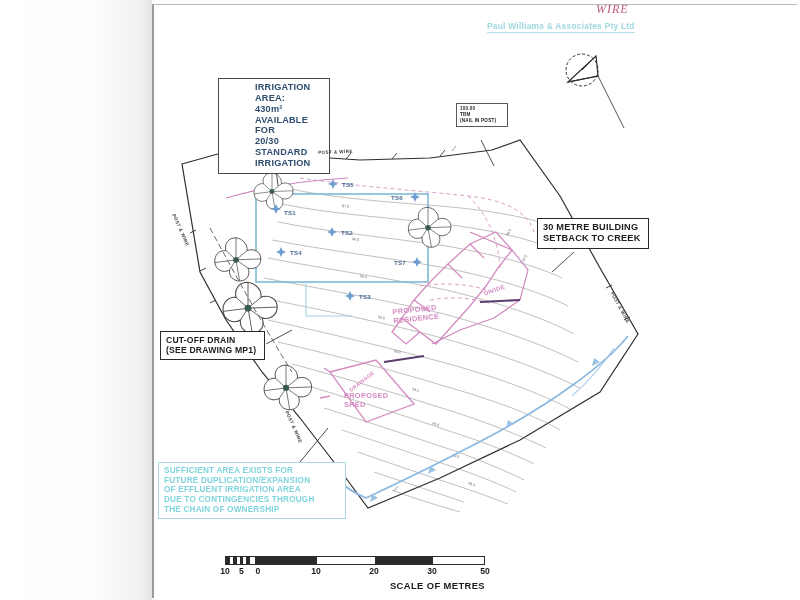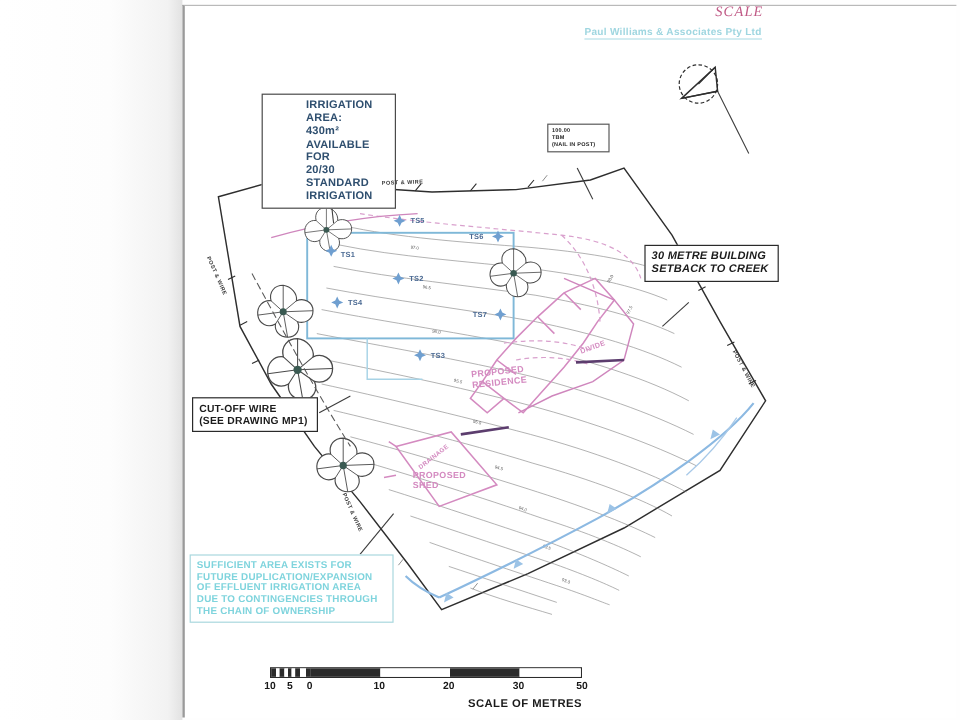--- a/index.html
+++ b/index.html
@@ -42,23 +42,23 @@
     white-space: pre-line;
     letter-spacing: .2px;
   }
   .c-blue  { color: #2f4f6f; border-color: #4a4a4a; font-weight: bold; padding-left: 36px; }
   .c-black { color: #1c1c1c; border-color: #2a2a2a; font-weight: bold; }
   .c-cyan  { color: #7fd4dd; border-color: #a9d8de; font-weight: bold; }
   .c-small { color: #1c1c1c; border-color: #5a5a5a; font-weight: bold; }
 
   #co-irrigation { left: 218px; top: 78px;  width: 112px; font-size: 9.2px; }
   #co-tbm        { left: 456px; top: 103px; width: 52px;  font-size: 4.6px; line-height: 1.3; padding: 2px 3px; }
-  #co-setback    { left: 537px; top: 204px; width: 112px; font-size: 9.2px; font-style: italic; }
+  #co-setback    { left: 537px; top: 218px; width: 112px; font-size: 9.2px; }
   #co-cutoff     { left: 160px; top: 331px; width: 105px; font-size: 8.6px; }
-  #co-sufficient { left: 158px; top: 462px; width: 170px; font-size: 8.2px; }
+  #co-sufficient { left: 158px; top: 462px; width: 188px; font-size: 8.2px; }
 
   
   #brand {
     position: absolute; left: 487px; top: 21px;
     font-size: 8.4px; font-weight: bold; color: #9fd6e0;
     letter-spacing: .25px; border-bottom: 1px solid #b6e0e8; padding-bottom: 1px;
   }
   #copy-mark {
     position: absolute; left: 596px; top: 2px;
     font-size: 12px; color: #c05a86; font-family: "Liberation Serif", serif;
@@ -267,35 +267,35 @@
         </g>
       </g>
 
     <g stroke="#7a7a7a" stroke-width="0.7">
       <path d="M240,148 l4,-5 M452,151 l4,-5"></path>
       <path d="M336,466 l-4,5 M398,486 l-4,5"></path>
     </g>
   </svg>
 
   <div id="brand">Paul Williams &amp; Associates Pty Ltd</div>
-  <div id="copy-mark">SCALE</div>
+  <div id="copy-mark">WIRE</div>
 
   <div id="co-irrigation" class="callout c-blue">IRRIGATION AREA:
 430m² AVAILABLE FOR
 20/30 STANDARD
 IRRIGATION</div>
 
   <div id="co-tbm" class="callout c-small">100.00
 TBM
 (NAIL IN POST)</div>
 
   <div id="co-setback" class="callout c-black">30 METRE BUILDING
 SETBACK TO CREEK</div>
 
-  <div id="co-cutoff" class="callout c-black">CUT-OFF WIRE
+  <div id="co-cutoff" class="callout c-black">CUT-OFF DRAIN
 (SEE DRAWING MP1)</div>
 
   <div id="co-sufficient" class="callout c-cyan">SUFFICIENT AREA EXISTS FOR
 FUTURE DUPLICATION/EXPANSION
 OF EFFLUENT IRRIGATION AREA
 DUE TO CONTINGENCIES THROUGH
 THE CHAIN OF OWNERSHIP</div>
 
   <div class="mlabel mag" style="left:393px; top:306px; line-height:1.15; white-space:pre-line; transform:rotate(-6deg);">PROPOSED
 RESIDENCE</div>

